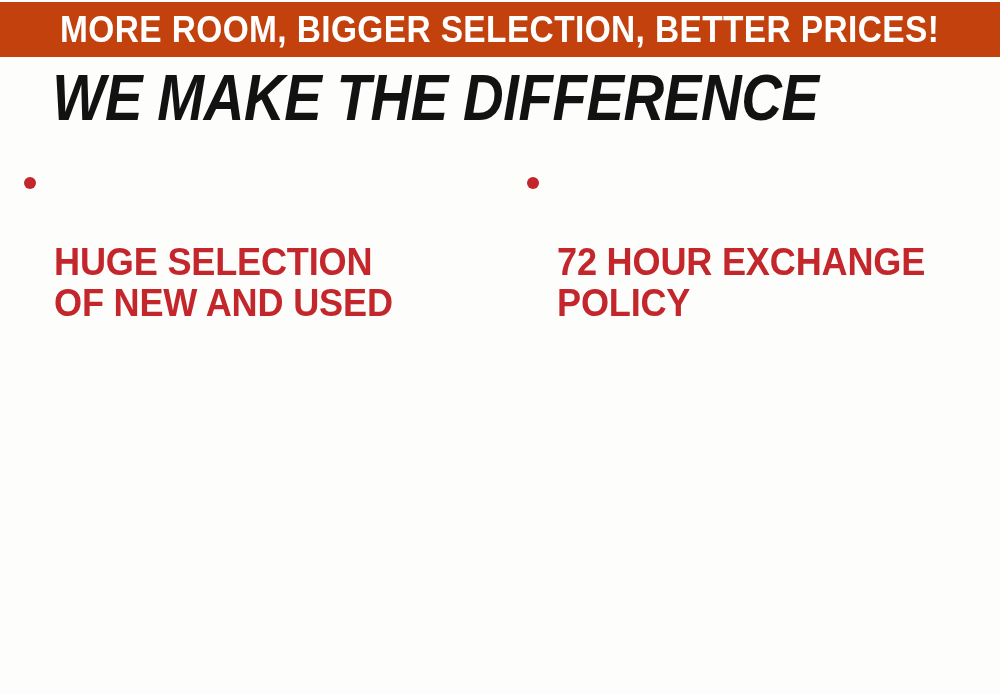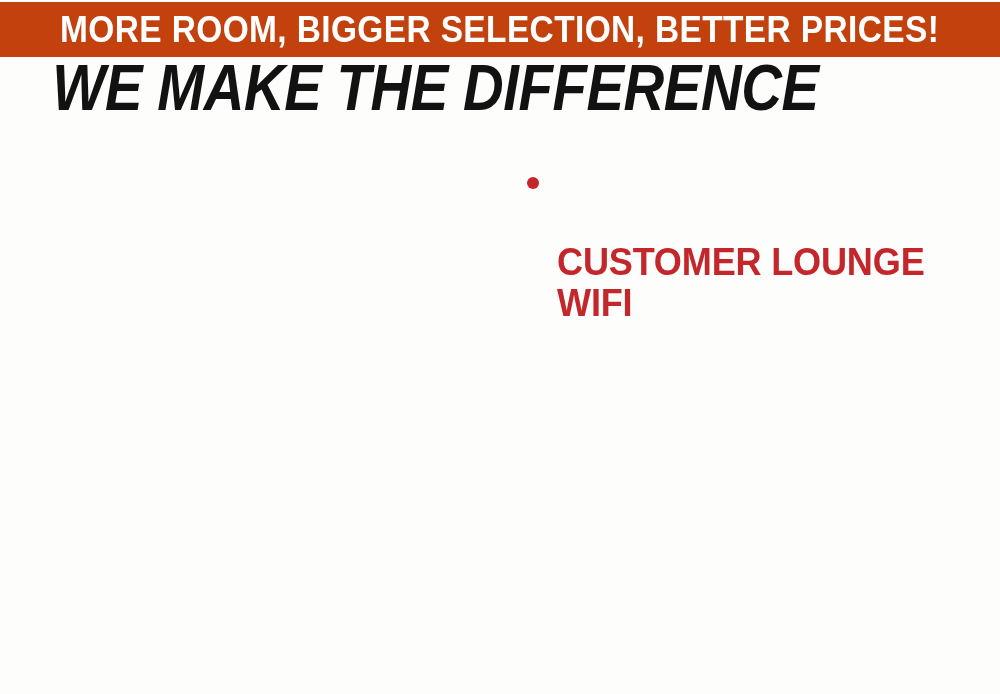--- a/index.html
+++ b/index.html
@@ -45,21 +45,21 @@
     white-space: nowrap;
     transform: scaleX(0.93);
     transform-origin: center center;
     text-align: center;
   }
 
   
   #headline {
     position: absolute;
     left: 0;
-    top: 56px;
+    top: 66px;
     width: 801px;
     text-align: center;
   }
   #headline-text {
     display: inline-block;
     color: #121212;
     font-family: "Liberation Sans", sans-serif;
     font-weight: bold;
     font-style: italic;
     font-size: 64px;
@@ -135,26 +135,31 @@
     <div id="banner-text">MORE ROOM, BIGGER SELECTION, BETTER PRICES!</div>
   </div>
 
   <div id="headline">
     <div id="headline-text">WE MAKE THE DIFFERENCE</div>
   </div>
 
   <div id="columns">
 
     <div class="column" id="col-left">
+      <div class="bullet-item gap-lg">
+        <span class="dot"></span>
+        <span class="label">HUGE SELECTION
+OF NEW AND USED</span>
+      </div>
 
     </div>
 
     <div class="column" id="col-right">
       <div class="bullet-item gap-lg">
         <span class="dot"></span>
-        <span class="label">CUSTOMER LOUNGE
-WIFI</span>
+        <span class="label">72 HOUR EXCHANGE
+POLICY</span>
       </div>
 
     </div>
 
   </div>
 </div>
 
 </body></html>

